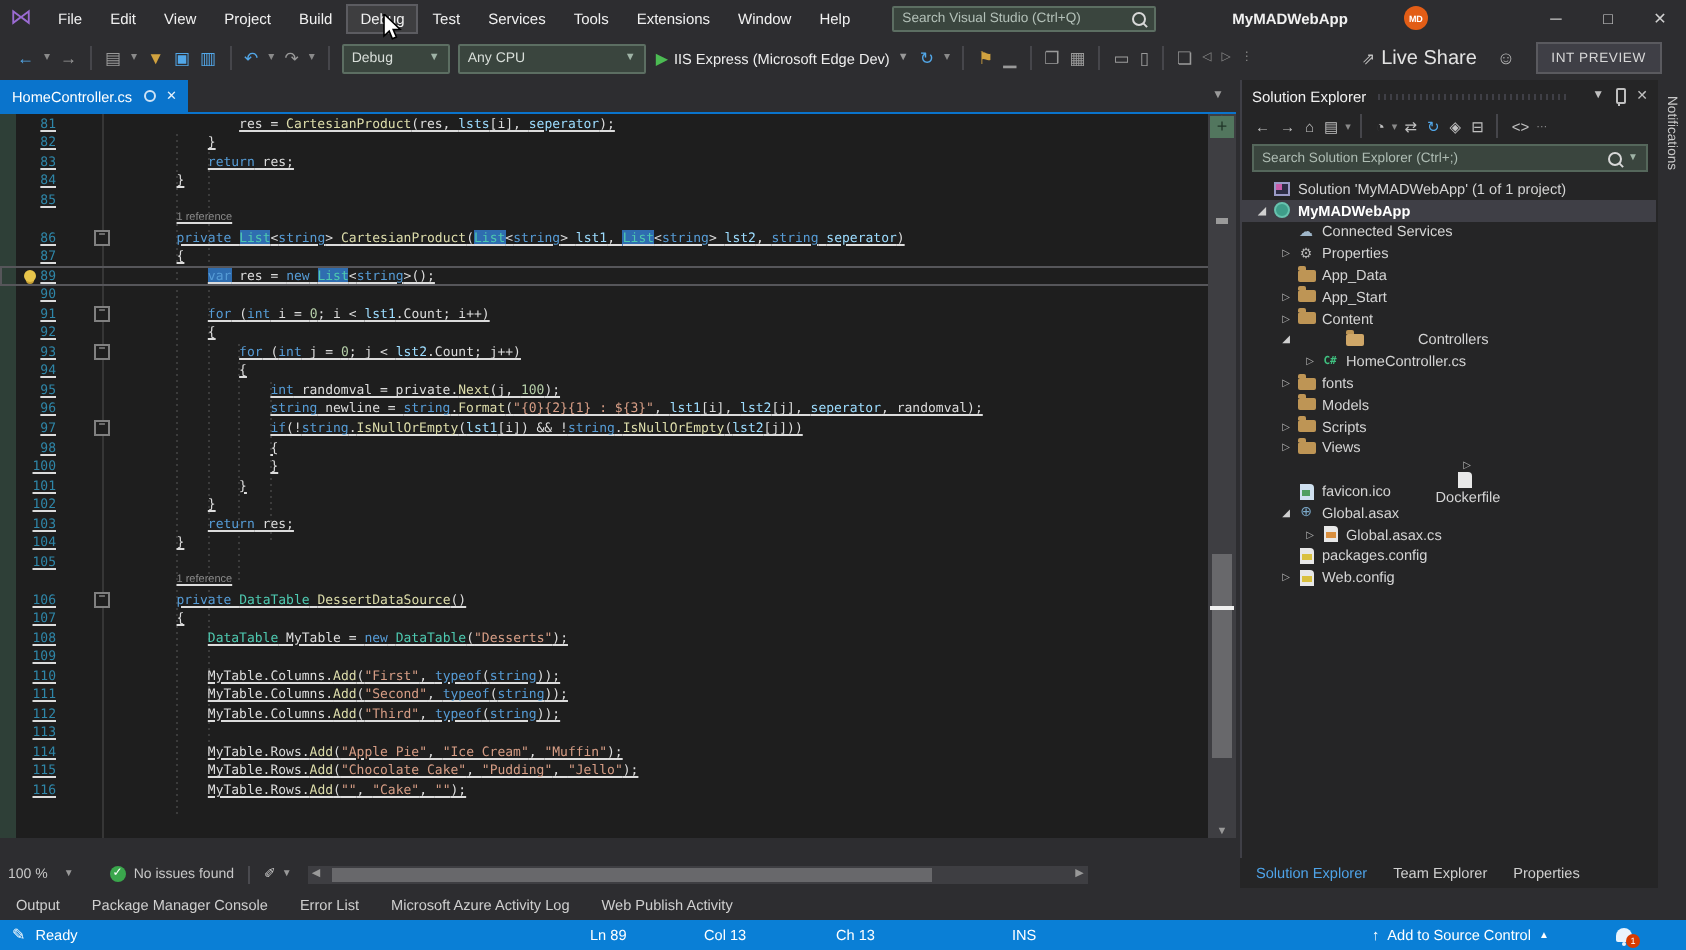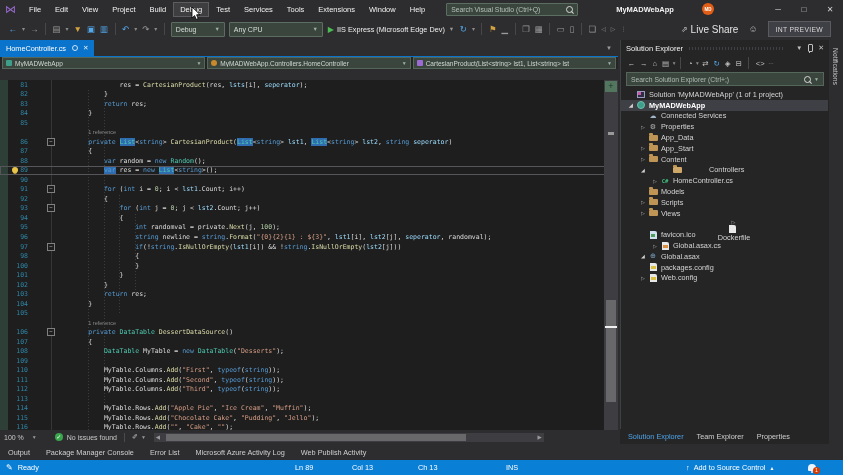--- a/index.html
+++ b/index.html
@@ -49,21 +49,21 @@
   .doc-tab .pin{width:4px;height:4px;border:1px solid #cfe3f5;border-radius:50%;margin-left:6px;}
   .doc-tab .x{font-size:6.5px;color:#e8f2fb;margin-left:5px;}
   #tablist-dd{margin-left:auto;color:#9a9a9a;font-size:6px;align-self:center;padding-right:6px;}
   #navbar{left:0;top:17px;width:618px;height:12px;background:#252526;display:flex;align-items:center;gap:2px;padding:0 2px;box-sizing:border-box;}
   .nav-combo{flex:1;height:10px;background:#3a453e;border:1px solid #55675b;display:flex;align-items:center;font-size:6.5px;color:#cfd8d2;padding:0 3px;overflow:hidden;white-space:nowrap;}
   .nav-combo .ni{flex:none;width:6px;height:6px;margin-right:3px;border-radius:1px;}
   .ni.proj{background:#3f9e8a;} .ni.cls{background:#c98a2c;border-radius:50%;} .ni.meth{background:#9b6bd3;}
   .nav-combo .txt{flex:1;overflow:hidden;text-overflow:clip;white-space:nowrap;}
   .nav-combo .car{font-size:5px;color:#9fb3a6;margin-left:3px;flex:none;}
 
-  #codewrap{left:0;top:40px;width:618px;height:362px;background:#1e1e1e;overflow:hidden;}
+  #codewrap{left:0;top:17px;width:618px;height:362px;background:#1e1e1e;overflow:hidden;text-decoration:underline;}
   #left-strip{position:absolute;left:0;top:0;width:8px;height:362px;background:#2e3f37;}
   #outline-line{position:absolute;left:51px;top:0;width:1px;height:362px;background:#4a4a4a;opacity:.55;}
   .iguide{position:absolute;width:1px;background:repeating-linear-gradient(180deg,#3c3c3c 0 1px,transparent 1px 3px);}
   .code-row{position:relative;height:9.526px;display:flex;align-items:center;white-space:pre;}
   .code-row.cur{outline:1px solid #56565a;outline-offset:-1px;}
   .gut{flex:none;width:36px;text-align:right;padding-right:8px;box-sizing:border-box;
        font:6.5px "DejaVu Sans Mono",monospace;color:#2f86a8;}
   .codetext{font:6.5px "DejaVu Sans Mono",monospace;color:#dcdcdc;}
   .codelens{font-size:5.5px;color:#8a8a8a;}
   .tok-k{color:#569cd6;} .tok-t{color:#4ec9b0;} .tok-m{color:#dcdcaa;} .tok-s{color:#d69d85;}
@@ -279,21 +279,20 @@
       <div class="iguide" style="left:135px;top:134px;height:80px;"></div>
       <div id="code-lines">
           <div class="code-row"><span class="gut">81</span><span class="codetext" style="padding-left: 83.56px;"><span class="tok-p">res = </span><span class="tok-m">CartesianProduct</span><span class="tok-p">(res, </span><span class="tok-v">lsts</span><span class="tok-p">[i], </span><span class="tok-v">seperator</span><span class="tok-p">);</span></span></div>
           <div class="code-row"><span class="gut">82</span><span class="codetext" style="padding-left: 67.92px;"><span class="tok-p">}</span></span></div>
           <div class="code-row"><span class="gut">83</span><span class="codetext" style="padding-left: 67.92px;"><span class="tok-k">return</span><span class="tok-p"> res;</span></span></div>
           <div class="code-row"><span class="gut">84</span><span class="codetext" style="padding-left: 52.28px;"><span class="tok-p">}</span></span></div>
           <div class="code-row"><span class="gut">85</span><span class="codetext" style="padding-left: 21px;"></span></div>
           <div class="code-row"><span class="gut"></span><span class="codelens" style="padding-left: 52.28px;">1 reference</span></div>
           <div class="code-row"><span class="gut">86</span><span class="foldbox">−</span><span class="codetext" style="padding-left: 52.28px;"><span class="tok-k">private </span><span class="tok-t hl">List</span><span class="tok-p">&lt;</span><span class="tok-k">string</span><span class="tok-p">&gt; </span><span class="tok-m">CartesianProduct</span><span class="tok-p">(</span><span class="tok-t hl">List</span><span class="tok-p">&lt;</span><span class="tok-k">string</span><span class="tok-p">&gt; </span><span class="tok-v">lst1</span><span class="tok-p">, </span><span class="tok-t hl">List</span><span class="tok-p">&lt;</span><span class="tok-k">string</span><span class="tok-p">&gt; </span><span class="tok-v">lst2</span><span class="tok-p">, </span><span class="tok-k">string</span><span class="tok-p"> </span><span class="tok-v">seperator</span><span class="tok-p">)</span></span></div>
           <div class="code-row"><span class="gut">87</span><span class="codetext" style="padding-left: 52.28px;"><span class="tok-p">{</span></span></div>
-          <div class="code-row"><span class="gut">88</span><span class="codetext" style="padding-left: 67.92px;"><span class="tok-k">var</span><span class="tok-p"> random = </span><span class="tok-k">new</span><span class="tok-p"> </span><span class="tok-t">Random</span><span class="tok-p">();</span></span></div>
           <div class="code-row cur"><span class="gut">89</span><span class="bulb"></span><span class="codetext" style="padding-left: 67.92px;"><span class="tok-k hl">var</span><span class="tok-p"> res = </span><span class="tok-k">new</span><span class="tok-p"> </span><span class="tok-t hl">List</span><span class="tok-p">&lt;</span><span class="tok-k">string</span><span class="tok-p">&gt;();</span></span></div>
           <div class="code-row"><span class="gut">90</span><span class="codetext" style="padding-left: 21px;"></span></div>
           <div class="code-row"><span class="gut">91</span><span class="foldbox">−</span><span class="codetext" style="padding-left: 67.92px;"><span class="tok-k">for</span><span class="tok-p"> (</span><span class="tok-k">int</span><span class="tok-p"> i = </span><span class="tok-n">0</span><span class="tok-p">; i &lt; </span><span class="tok-v">lst1</span><span class="tok-p">.Count; i++)</span></span></div>
           <div class="code-row"><span class="gut">92</span><span class="codetext" style="padding-left: 67.92px;"><span class="tok-p">{</span></span></div>
           <div class="code-row"><span class="gut">93</span><span class="foldbox">−</span><span class="codetext" style="padding-left: 83.56px;"><span class="tok-k">for</span><span class="tok-p"> (</span><span class="tok-k">int</span><span class="tok-p"> j = </span><span class="tok-n">0</span><span class="tok-p">; j &lt; </span><span class="tok-v">lst2</span><span class="tok-p">.Count; j++)</span></span></div>
           <div class="code-row"><span class="gut">94</span><span class="codetext" style="padding-left: 83.56px;"><span class="tok-p">{</span></span></div>
           <div class="code-row"><span class="gut">95</span><span class="codetext" style="padding-left: 99.2px;"><span class="tok-k">int</span><span class="tok-p"> randomval = private.</span><span class="tok-m">Next</span><span class="tok-p">(j, </span><span class="tok-n">100</span><span class="tok-p">);</span></span></div>
           <div class="code-row"><span class="gut">96</span><span class="codetext" style="padding-left: 99.2px;"><span class="tok-k">string</span><span class="tok-p"> newline = </span><span class="tok-k">string</span><span class="tok-p">.</span><span class="tok-m">Format</span><span class="tok-p">(</span><span class="tok-s">"{0}{2}{1} : ${3}"</span><span class="tok-p">, </span><span class="tok-v">lst1</span><span class="tok-p">[i], </span><span class="tok-v">lst2</span><span class="tok-p">[j], </span><span class="tok-v">seperator</span><span class="tok-p">, randomval);</span></span></div>
           <div class="code-row"><span class="gut">97</span><span class="foldbox">−</span><span class="codetext" style="padding-left: 99.2px;"><span class="tok-k">if</span><span class="tok-p">(!</span><span class="tok-k">string</span><span class="tok-p">.</span><span class="tok-m">IsNullOrEmpty</span><span class="tok-p">(</span><span class="tok-v">lst1</span><span class="tok-p">[i]) &amp;&amp; !</span><span class="tok-k">string</span><span class="tok-p">.</span><span class="tok-m">IsNullOrEmpty</span><span class="tok-p">(</span><span class="tok-v">lst2</span><span class="tok-p">[j]))</span></span></div>
           <div class="code-row"><span class="gut">98</span><span class="codetext" style="padding-left: 99.2px;"><span class="tok-p">{</span></span></div>
@@ -467,20 +466,27 @@
           <span>Controllers</span>
         </div>
         <div class="tree-row" style="padding-left: 30px;">
           <span class="exp">▷</span>
           <span class="tico">
             <span class="ti-csharp">C#</span>
           </span>
           <span>HomeController.cs</span>
         </div>
         <div class="tree-row" style="padding-left: 18px;">
+          <span class="exp">▷</span>
+          <span class="tico">
+            <span class="ti-folder"></span>
+          </span>
+          <span>fonts</span>
+        </div>
+        <div class="tree-row" style="padding-left: 18px;">
           <span class="exp"></span>
           <span class="tico">
             <span class="ti-folder"></span>
           </span>
           <span>Models</span>
         </div>
         <div class="tree-row" style="padding-left: 18px;">
           <span class="exp">▷</span>
           <span class="tico">
             <span class="ti-folder"></span>
@@ -501,33 +507,33 @@
           </span>
           <span>Dockerfile</span>
         </div>
         <div class="tree-row" style="padding-left: 18px;">
           <span class="exp"></span>
           <span class="tico">
             <span class="ti-image"></span>
           </span>
           <span>favicon.ico</span>
         </div>
+        <div class="tree-row" style="padding-left: 18px;">
+          <span class="exp open">◢</span>
+          <span class="tico">
+            <span class="ti-globe">⊕</span>
+          </span>
+          <span>Global.asax</span>
+        </div>
         <div class="tree-row" style="padding-left: 30px;">
           <span class="exp">▷</span>
           <span class="tico">
             <span class="ti-filecs"></span>
           </span>
           <span>Global.asax.cs</span>
-        </div>
-        <div class="tree-row" style="padding-left: 18px;">
-          <span class="exp open">◢</span>
-          <span class="tico">
-            <span class="ti-globe">⊕</span>
-          </span>
-          <span>Global.asax</span>
         </div>
         <div class="tree-row" style="padding-left: 18px;">
           <span class="exp"></span>
           <span class="tico">
             <span class="ti-config"></span>
           </span>
           <span>packages.config</span>
         </div>
         <div class="tree-row" style="padding-left: 18px;">
           <span class="exp">▷</span>

